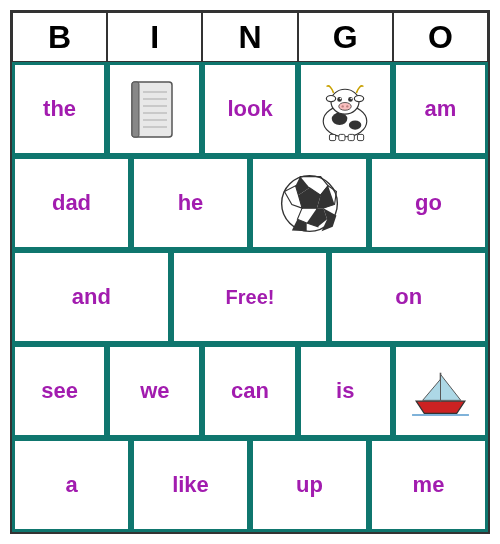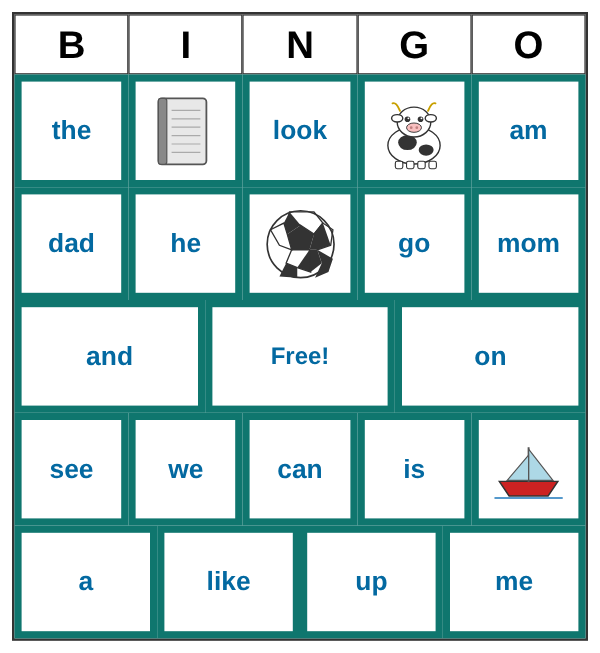--- a/index.html
+++ b/index.html
@@ -37,27 +37,27 @@
       display: flex;
       flex-direction: column;
       flex: 1;
     }
     .row {
       display: flex;
       flex: 1;
     }
     .cell {
       flex: 1;
-      border: 6px solid #0f766e;
+      border: 3px solid #0f766e;
       display: flex;
       justify-content: center;
       align-items: center;
       font-size: 22px;
       font-weight: bold;
-      color: #0369a1;
+      color: #a21caf;
       text-align: center;
       position: relative;
     }
     .cell.free {
       font-size: 20px;
       font-weight: bold;
     }
 
     
     .book-icon {
@@ -159,21 +159,20 @@
               <polygon points="43,40 50,40 54,52 44,60 32,56" fill="#333"></polygon>
               <polygon points="27,40 22,52 32,56 44,60 43,40" fill="none" stroke="#333" stroke-width="1.2"></polygon>
               <polygon points="27,40 16,36 8,22 20,16 23,26" fill="none" stroke="#333" stroke-width="1.2"></polygon>
               <polygon points="23,26 20,16 25,6 35,18" fill="#333"></polygon>
               <polygon points="47,26 43,40 50,40 62,36 55,16" fill="#333"></polygon>
               <polygon points="22,52 16,64 32,65 32,56" fill="#333"></polygon>
               <polygon points="54,52 48,65 60,60 64,48 50,40" fill="#333"></polygon>
             </svg>
           </div>
         <div class="cell">go</div>
-        <div class="cell">mom</div>
       </div>
       <div class="row">
         <div class="cell">and</div>
         <div class="cell free">Free!</div>
         <div class="cell">on</div>
       </div>
       <div class="row">
         <div class="cell">see</div>
         <div class="cell">we</div>
         <div class="cell">can</div>

